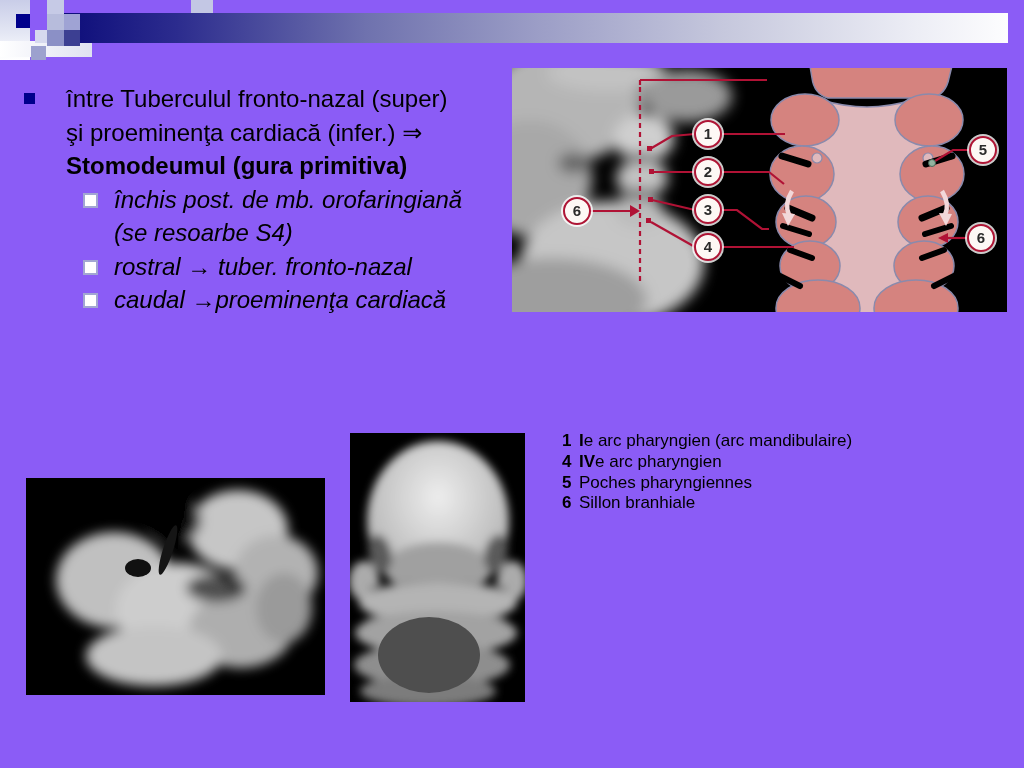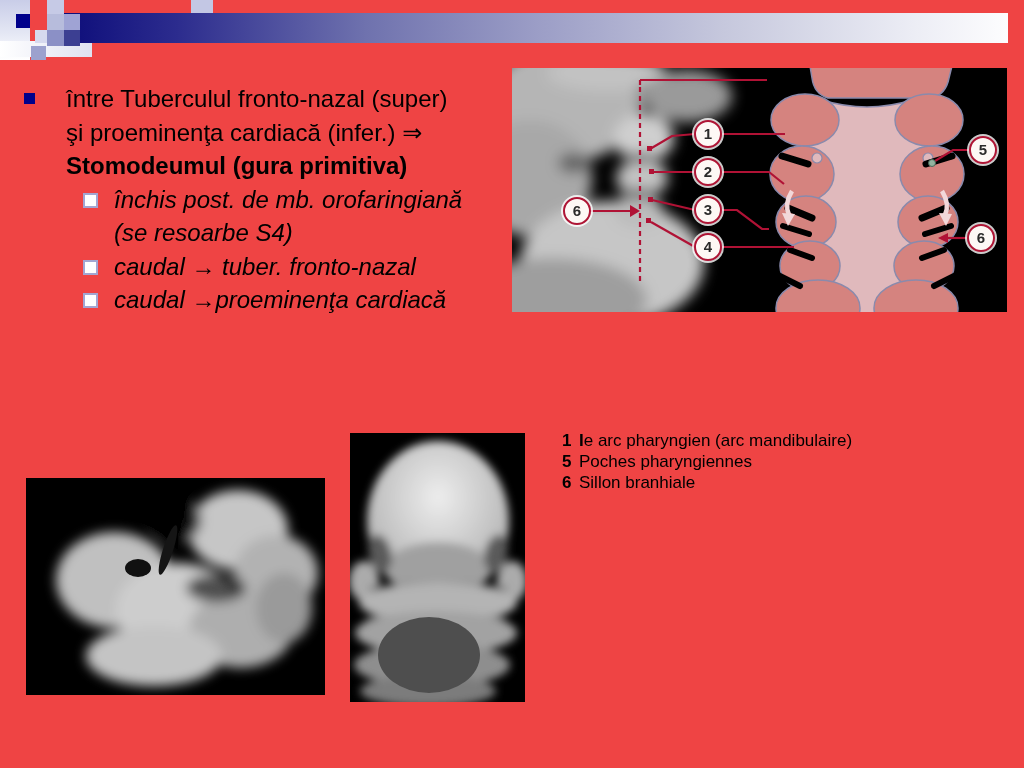--- a/index.html
+++ b/index.html
@@ -1,16 +1,16 @@
 <!DOCTYPE html>
 <html><head>
 <meta charset="utf-8">
 <style>
   html,body{margin:0;padding:0;background:#fff;}
-  .slide{position:relative;width:1024px;height:768px;background:#ef4444;overflow:hidden;
+  .slide{position:relative;width:1024px;height:768px;background:#8b5cf6;overflow:hidden;
          font-family:"Liberation Sans",sans-serif;color:#000;}
 
   
   .hdr-strip-left{position:absolute;left:0;top:0;width:30px;height:60px;
     background:linear-gradient(to bottom,#c9cde8 0%,#e4e7f4 55%,#ffffff 100%);}
   .hdr-band{position:absolute;left:0;top:41px;width:92px;height:16px;
     background:linear-gradient(to right,#ffffff 0%,#dfe2f1 100%);}
   .hdr-bar{position:absolute;left:64px;top:13px;width:944px;height:30px;
     background:linear-gradient(to right,#0d0d7a 0%,#2c2c8e 12%,#6f72ae 32%,
       #9b9dc6 50%,#c6c8dd 70%,#ecedf5 90%,#fdfdfe 100%);}
@@ -81,21 +81,21 @@
       <span class="mk"></span>
       <span class="txt"><span>între Tuberculul fronto-nazal (super) şi proeminenţa cardiacă (infer.) ⇒ </span><b>Stomodeumul (gura primitiva)</b></span>
     </div>
     <div class="l2">
       <div class="item">
         <span class="mk"></span>
         <span class="txt">închis post. de mb. orofaringiană (se resoarbe S4)</span>
       </div>
       <div class="item">
         <span class="mk"></span>
-        <span class="txt">caudal → tuber. fronto-nazal</span>
+        <span class="txt">rostral → tuber. fronto-nazal</span>
       </div>
       <div class="item">
         <span class="mk"></span>
         <span class="txt">caudal →proeminenţa cardiacă</span>
       </div>
     </div>
   </div>
 
   <div class="figure">
     <svg width="495" height="244" viewBox="0 0 495 244">
@@ -199,20 +199,21 @@
     <div class="marker m2">2</div>
     <div class="marker m3">3</div>
     <div class="marker m4">4</div>
     <div class="marker m6l">6</div>
     <div class="marker m5">5</div>
     <div class="marker m6r">6</div>
   </div>
 
   <div class="legend">
     <div class="row"><span class="num">1</span><span class="roman">I</span><span>e arc pharyngien (arc mandibulaire)</span></div>
+    <div class="row"><span class="num">4</span><span class="roman">IV</span><span>e arc pharyngien</span></div>
     <div class="row"><span class="num">5</span><span class="roman"></span><span>Poches pharyngiennes</span></div>
     <div class="row"><span class="num">6</span><span class="roman"></span><span>Sillon branhiale</span></div>
   </div>
 
   <div class="photo1">
     <svg width="299" height="217" viewBox="0 0 299 217">
       <defs>
         <filter id="blur6" x="-40%" y="-40%" width="180%" height="180%">
           <feGaussianBlur stdDeviation="6"></feGaussianBlur>
         </filter>

